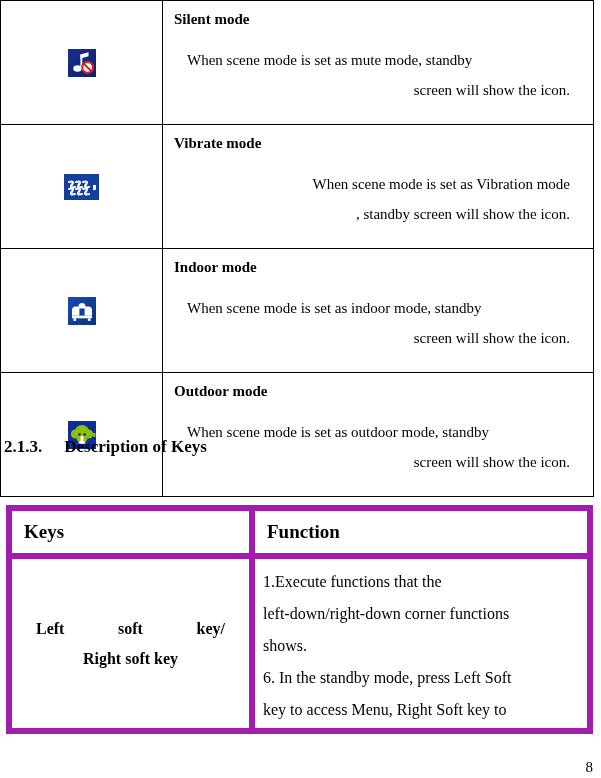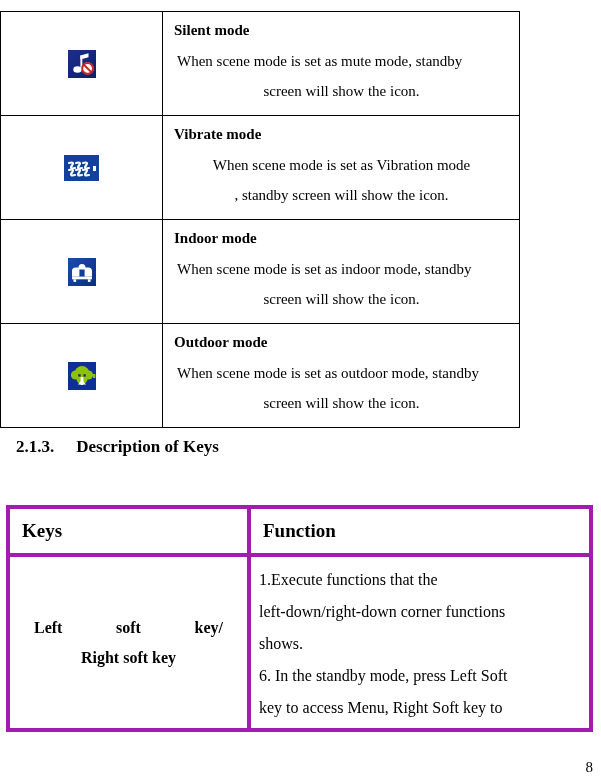--- a/index.html
+++ b/index.html
@@ -19,22 +19,22 @@
   .page {
     position: relative;
     width: 601px;
     height: 778px;
   }
 
   
   .icon-table {
     position: absolute;
     left: 0px;
-    top: 11px;
-    width: 520px;
+    top: 0px;
+    width: 594px;
     border-collapse: collapse;
     table-layout: fixed;
   }
   .icon-table td {
     border: 1px solid #000000;
     vertical-align: middle;
     padding: 0;
   }
   .icon-table td.icon-cell {
     width: 161px;
@@ -54,30 +54,30 @@
   .mode-title {
     font-weight: bold;
     font-size: 15px;
     line-height: 26px;
     margin: 0;
     white-space: nowrap;
   }
   .mode-desc {
     font-size: 15px;
     line-height: 30px;
-    margin: 3px;
+    margin: 13px;
     text-align: justify;
     text-justify: inter-word;
   }
   .mode-desc.nojustify {
     text-align: left;
   }
   .mode-desc > span.lastline {
     display: block;
-    text-align: center;
+    text-align: right;
   }
 
   
   .glyph {
     display: inline-block;
     position: relative;
     vertical-align: middle;
   }
 
   
@@ -101,40 +101,40 @@
   .glyph-outdoor {
     width: 28px;
     height: 28px;
     background: #0d2f96;
   }
   .glyph svg { display: block; }
 
   
   .heading {
     position: absolute;
-    left: 16px;
+    left: 4px;
     top: 437px;
     font-size: 17px;
     font-weight: bold;
     letter-spacing: 0px;
     white-space: nowrap;
   }
   .heading .num { margin-right: 22px; }
 
   
   .keys-table {
     position: absolute;
     left: 6px;
     top: 505px;
     width: 587px;
     border-collapse: collapse;
     table-layout: fixed;
   }
   .keys-table td {
-    border: 4px solid #a21caf;
+    border: 6px solid #a21caf;
     padding: 0;
     vertical-align: middle;
   }
   .keys-table td.c1 { width: 213px; }
   .keys-table .hdr-row { height: 48px; }
   .keys-table .hdr {
     font-weight: bold;
     font-size: 19px;
     padding: 0 12px;
     vertical-align: middle;

